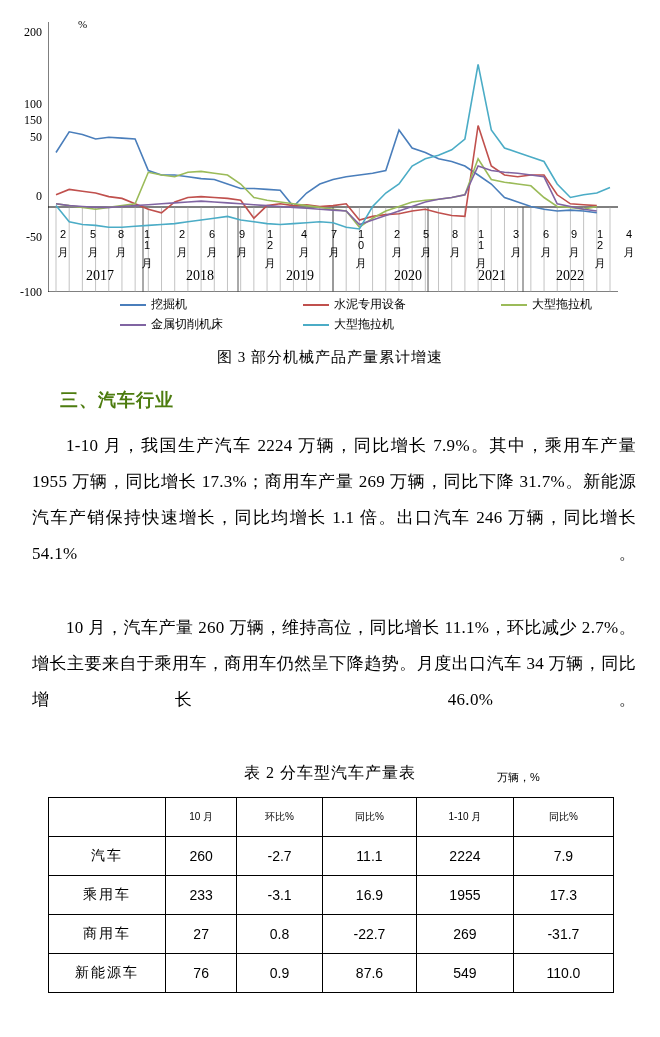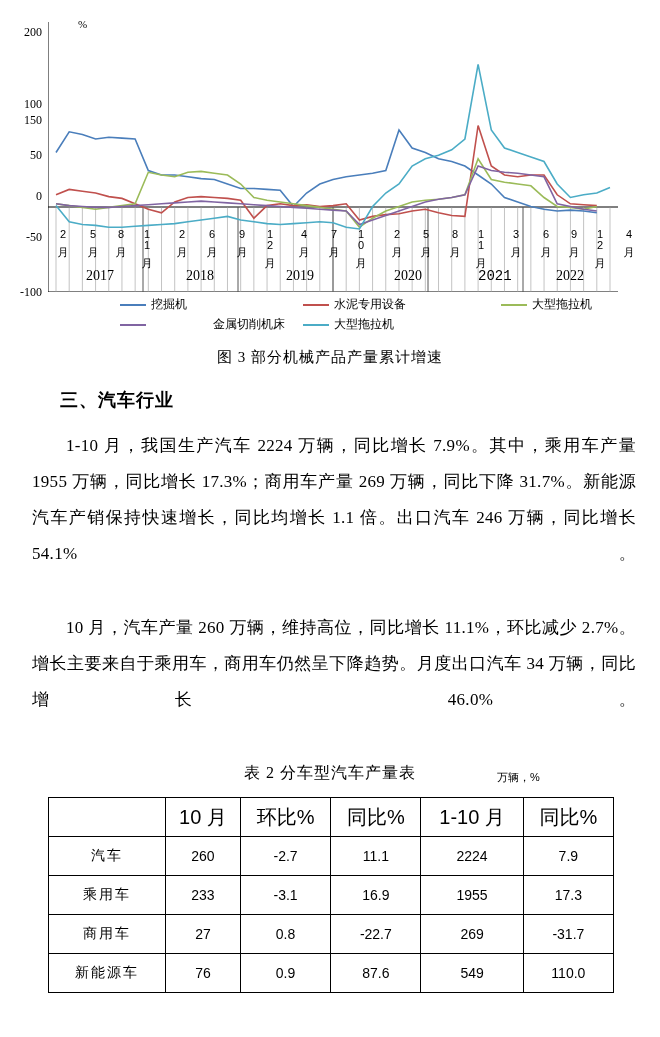--- a/index.html
+++ b/index.html
@@ -104,21 +104,21 @@
 
   
   .section-title {
     position: absolute;
     left: 60px;
     top: 388px;
     font-size: 18px;
     font-weight: bold;
     font-family: "Liberation Sans", sans-serif;
     letter-spacing: 1px;
-    color: #000000;
+    color: #4d7c0f;
   }
   .para {
     position: absolute;
     left: 32px;
     width: 604px;
     font-size: 17px;
     line-height: 36px;
     text-align: justify;
     text-align-last: justify;
     font-family: "Liberation Serif", serif;
@@ -159,35 +159,35 @@
     height: 38px;
     text-align: center;
     font-size: 14px;
     font-weight: normal;
     padding: 0;
   }
   table.data th:first-child, table.data td:first-child {
     width: 116px;
     margin-top: 17px;
   }
-  table.data th { font-size: 20px; }
+  table.data th { font-size: 10px; }
   .rowlabel { letter-spacing: 2px; }
 </style>
 </head>
 <body>
 
 <div class="page">
 
   <div class="chart-block">
     <div class="y-label-pct">%</div>
 
     <div class="ytick" style="top:25px;">200</div>
     <div class="ytick" style="top:66px;margin-top:47px;">150</div>
     <div class="ytick" style="top:97px;">100</div>
-    <div class="ytick" style="top:148px;">50</div>
+    <div class="ytick" style="top:130px;">50</div>
     <div class="ytick" style="top:189px;">0</div>
     <div class="ytick" style="top:230px;">-50</div>
     <div class="ytick" style="top:285px;">-100</div>
 
     <div class="chart-area">
       <svg class="plot" viewBox="0 0 570 270" preserveAspectRatio="none">
 
         <line x1="0" y1="0" x2="0" y2="270" stroke="#000" stroke-width="1"></line>
         <line x1="0" y1="185" x2="570" y2="185" stroke="#000" stroke-width="1"></line>
         <line x1="0" y1="270" x2="570" y2="270" stroke="#000" stroke-width="1"></line>
@@ -273,40 +273,40 @@
     <div class="xtick" style="left:508px; top:228px;">3月</div>
     <div class="xtick" style="left:538px; top:228px;">6月</div>
     <div class="xtick" style="left:566px; top:228px;">9月</div>
     <div class="xtick" style="left:592px; top:228px;">12月</div>
     <div class="xtick" style="left:621px; top:228px;">4月</div>
 
     <div class="yearlabel" style="left:86px;  top:268px;">2017</div>
     <div class="yearlabel" style="left:186px; top:268px;">2018</div>
     <div class="yearlabel" style="left:286px; top:268px;">2019</div>
     <div class="yearlabel" style="left:394px; top:268px;">2020</div>
-    <div class="yearlabel" style="left:478px; top:268px;font-family:Liberation Mono, monospace;">2021</div>
+    <div class="yearlabel" style="left:478px; top:268px;">2021</div>
     <div class="yearlabel" style="left:556px; top:268px;">2022</div>
 
     <div class="legend">
       <div class="legend-row">
         <div class="legend-item" style="width:165px;">
           <span class="legend-line" style="background:#4a7ebb"></span>
           <span>挖掘机</span>
         </div>
         <div class="legend-item" style="width:180px;">
           <span class="legend-line" style="background:#c0504d"></span>
           <span>水泥专用设备</span>
         </div>
         <div class="legend-item">
           <span class="legend-line" style="background:#9bbb59"></span>
           <span>大型拖拉机</span>
         </div>
       </div>
       <div class="legend-row">
-        <div class="legend-item" style="width:165px;justify-content:space-between;">
+        <div class="legend-item" style="width:165px;">
           <span class="legend-line" style="background:#8064a2"></span>
           <span>金属切削机床</span>
         </div>
         <div class="legend-item">
           <span class="legend-line" style="background:#4bacc6"></span>
           <span>大型拖拉机</span>
         </div>
       </div>
     </div>
 

